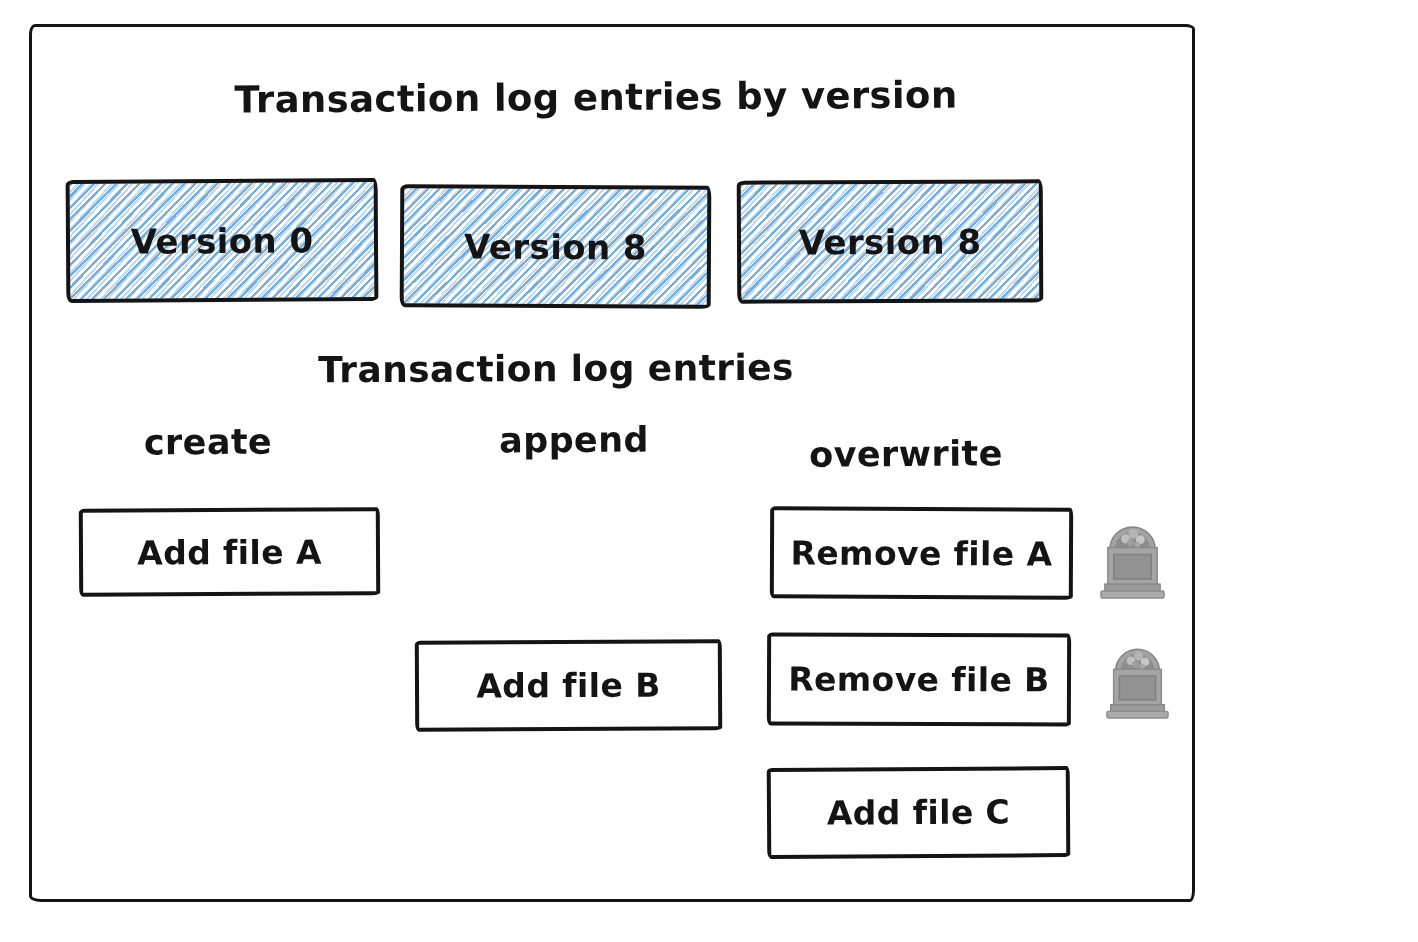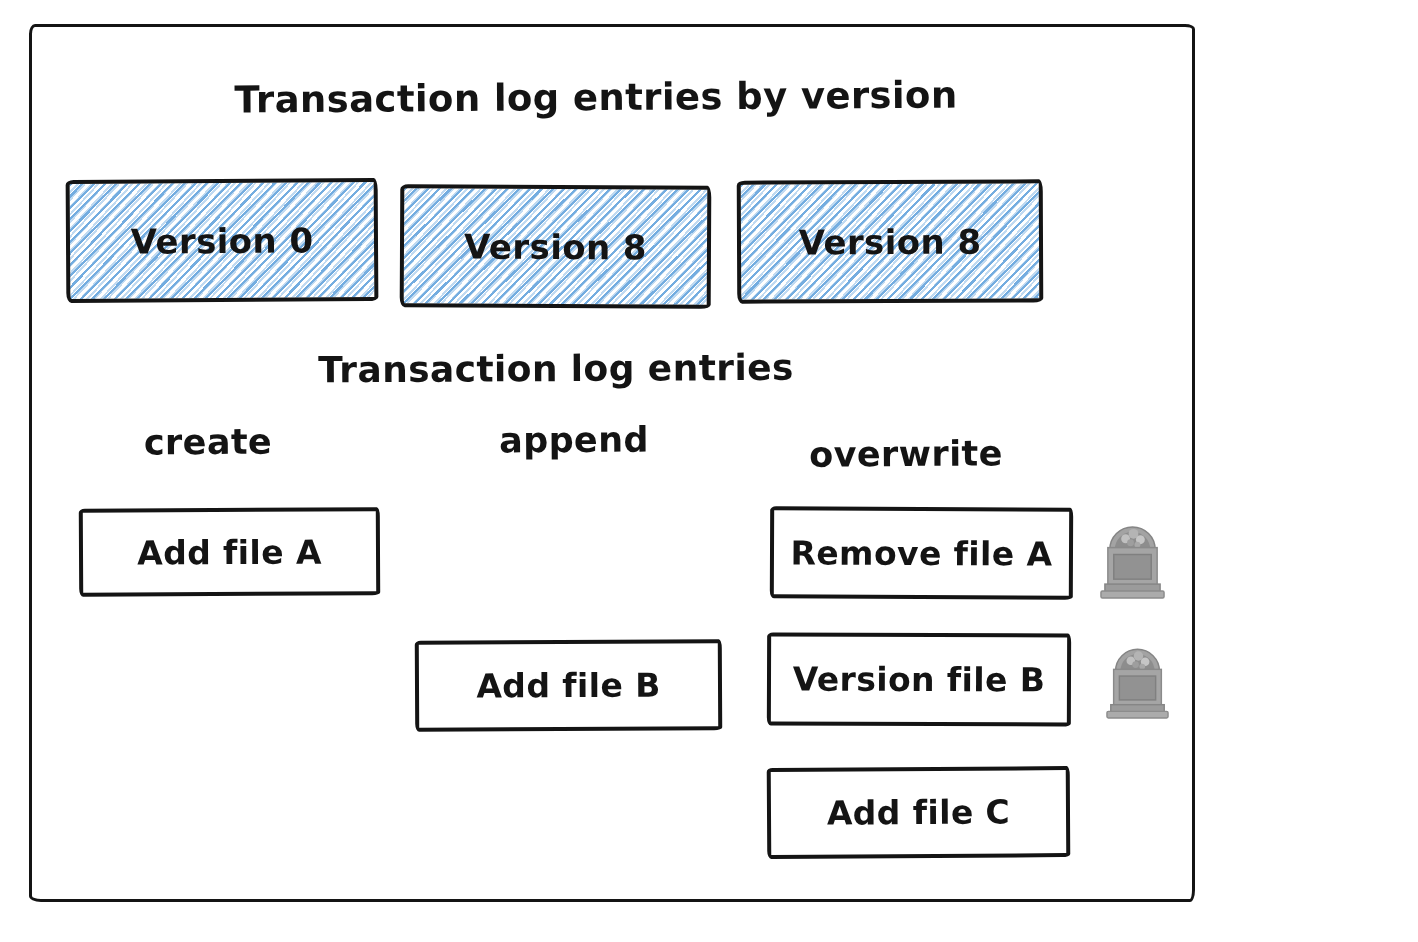--- a/index.html
+++ b/index.html
@@ -129,21 +129,21 @@
       <rect x="7" y="73" width="56" height="8" fill="#9b9b9b" stroke="#868686" stroke-width="1.5"></rect>
       <rect x="3" y="80" width="64" height="7" rx="1.5" fill="#ababab" stroke="#8c8c8c" stroke-width="1.5"></rect>
     </svg>
   </div>
 
   <div class="ebox ebox-add-b hand">
     <span>Add file B</span>
   </div>
 
   <div class="ebox ebox-remove-b hand">
-    <span>Version file B</span>
+    <span>Remove file B</span>
   </div>
   <div class="tombstone ts-b">
     <svg viewBox="0 0 70 88" xmlns="http://www.w3.org/2000/svg">
       <path d="M12 38 a23 23 0 0 1 46 0 l0 4 -46 0 z" fill="#a3a3a3" stroke="#858585" stroke-width="1.5"></path>
       <path d="M17 38 a18 18 0 0 1 36 0 z" fill="#8d8d8d"></path>
       <circle cx="28" cy="27" r="4.5" fill="#c0c0c0"></circle>
       <circle cx="36" cy="22" r="5" fill="#b4b4b4"></circle>
       <circle cx="43" cy="28" r="4.5" fill="#c6c6c6"></circle>
       <circle cx="33" cy="31" r="3.5" fill="#9e9e9e"></circle>
       <circle cx="40" cy="33" r="3" fill="#a8a8a8"></circle>

